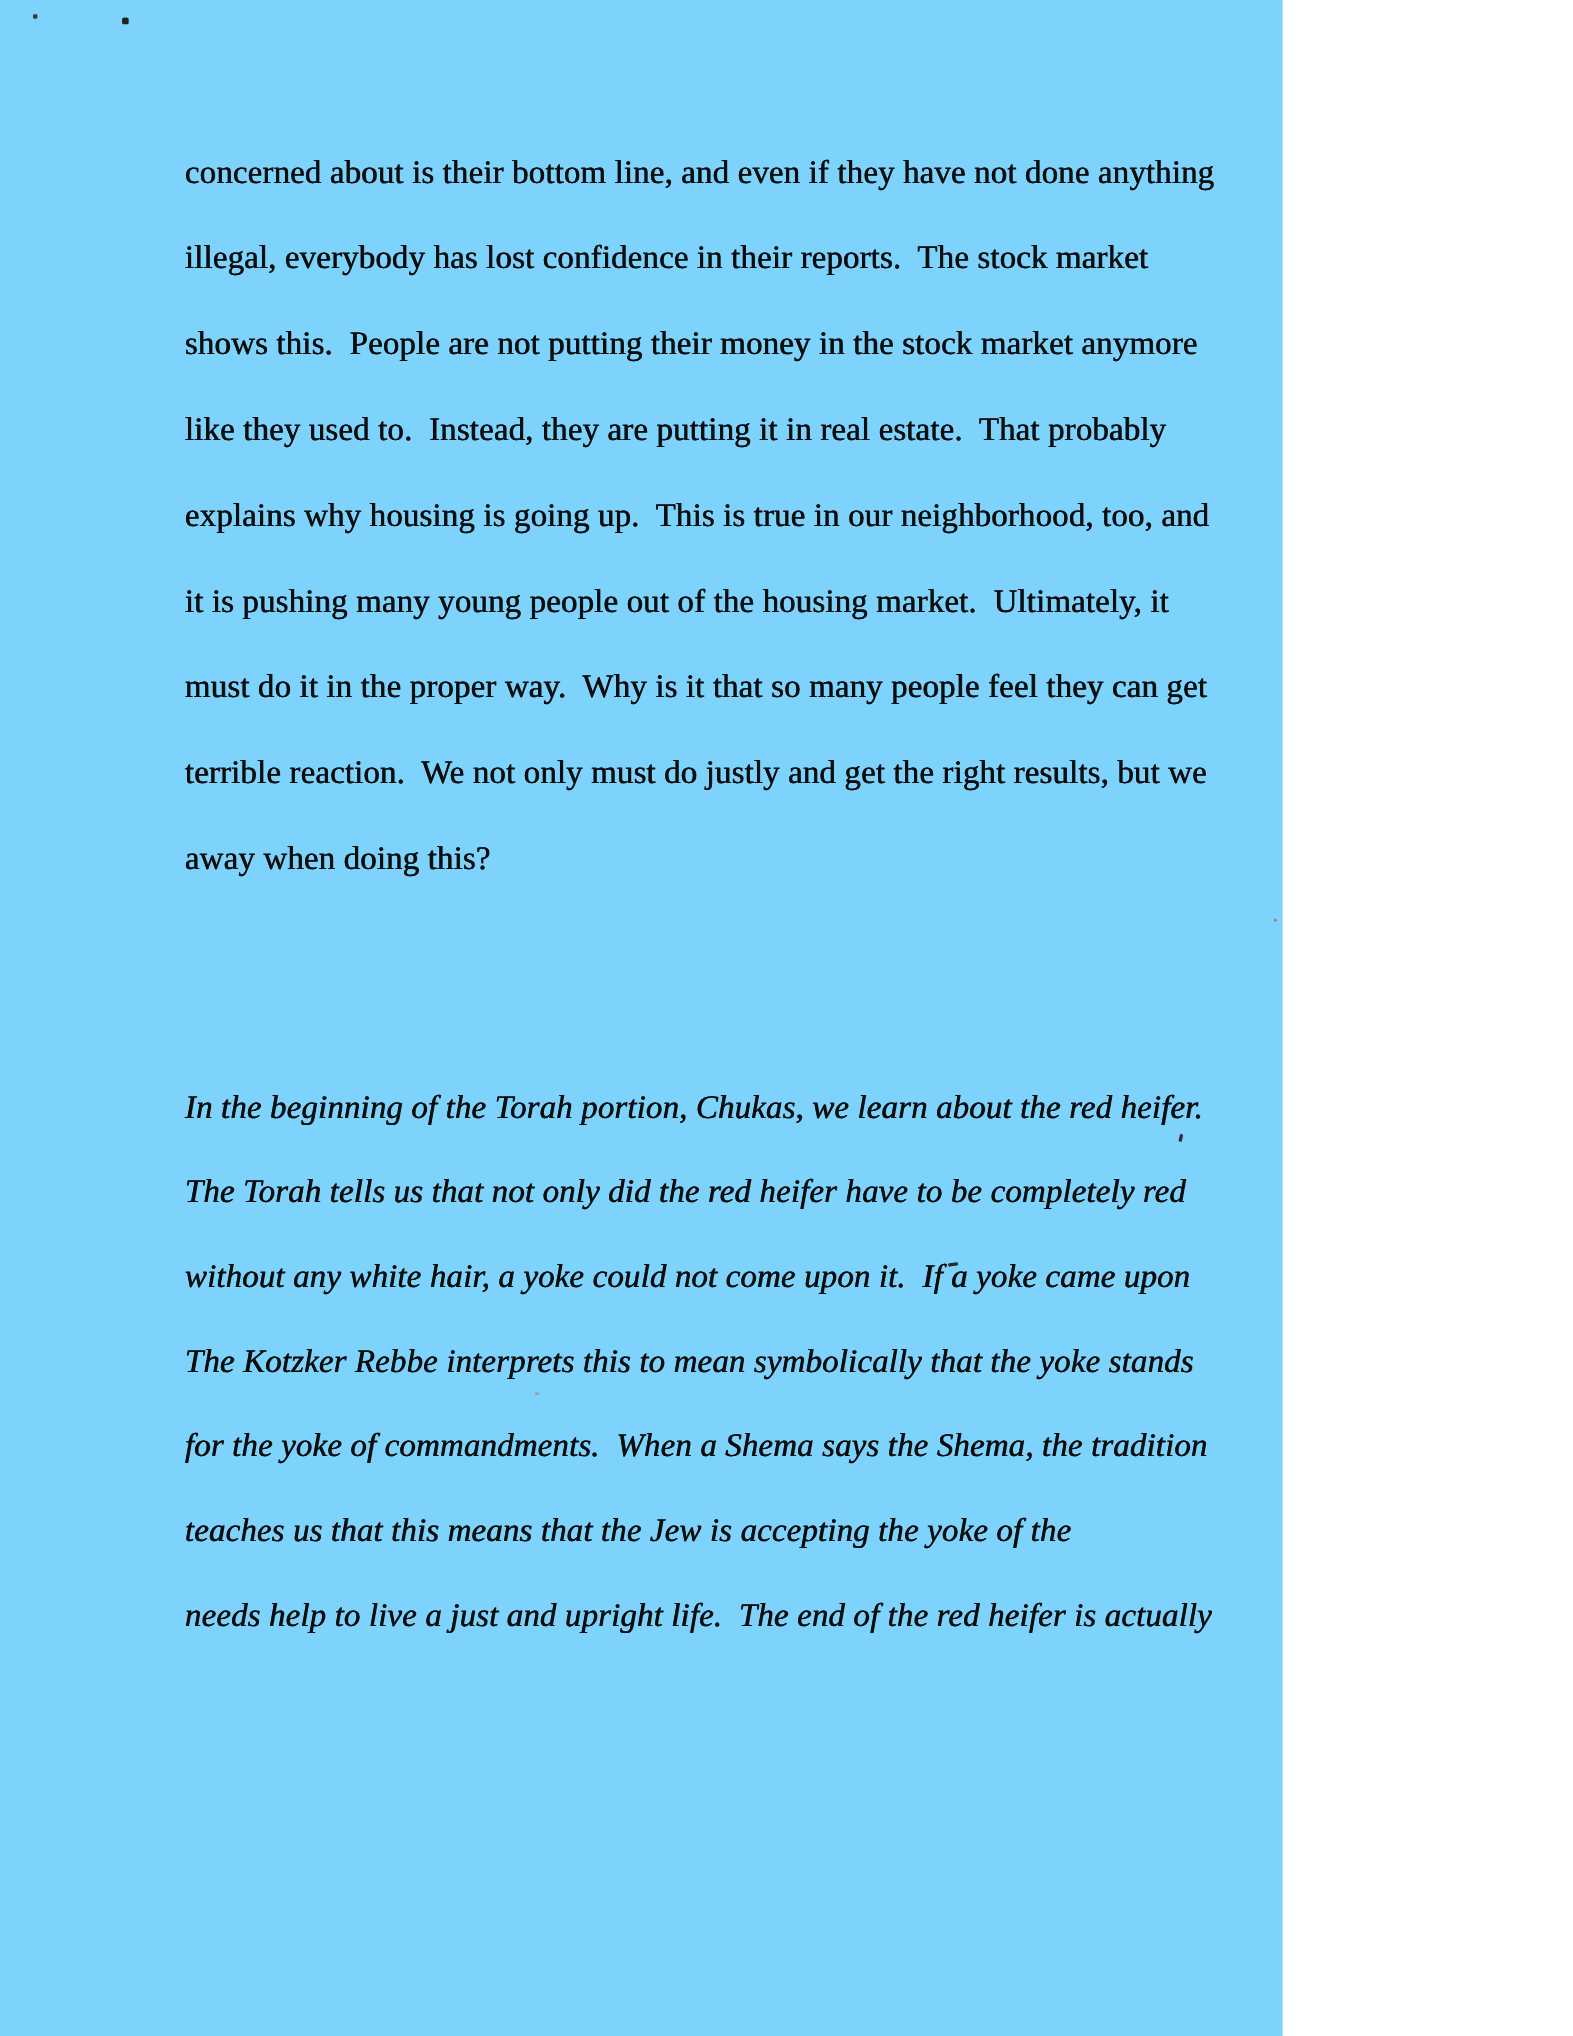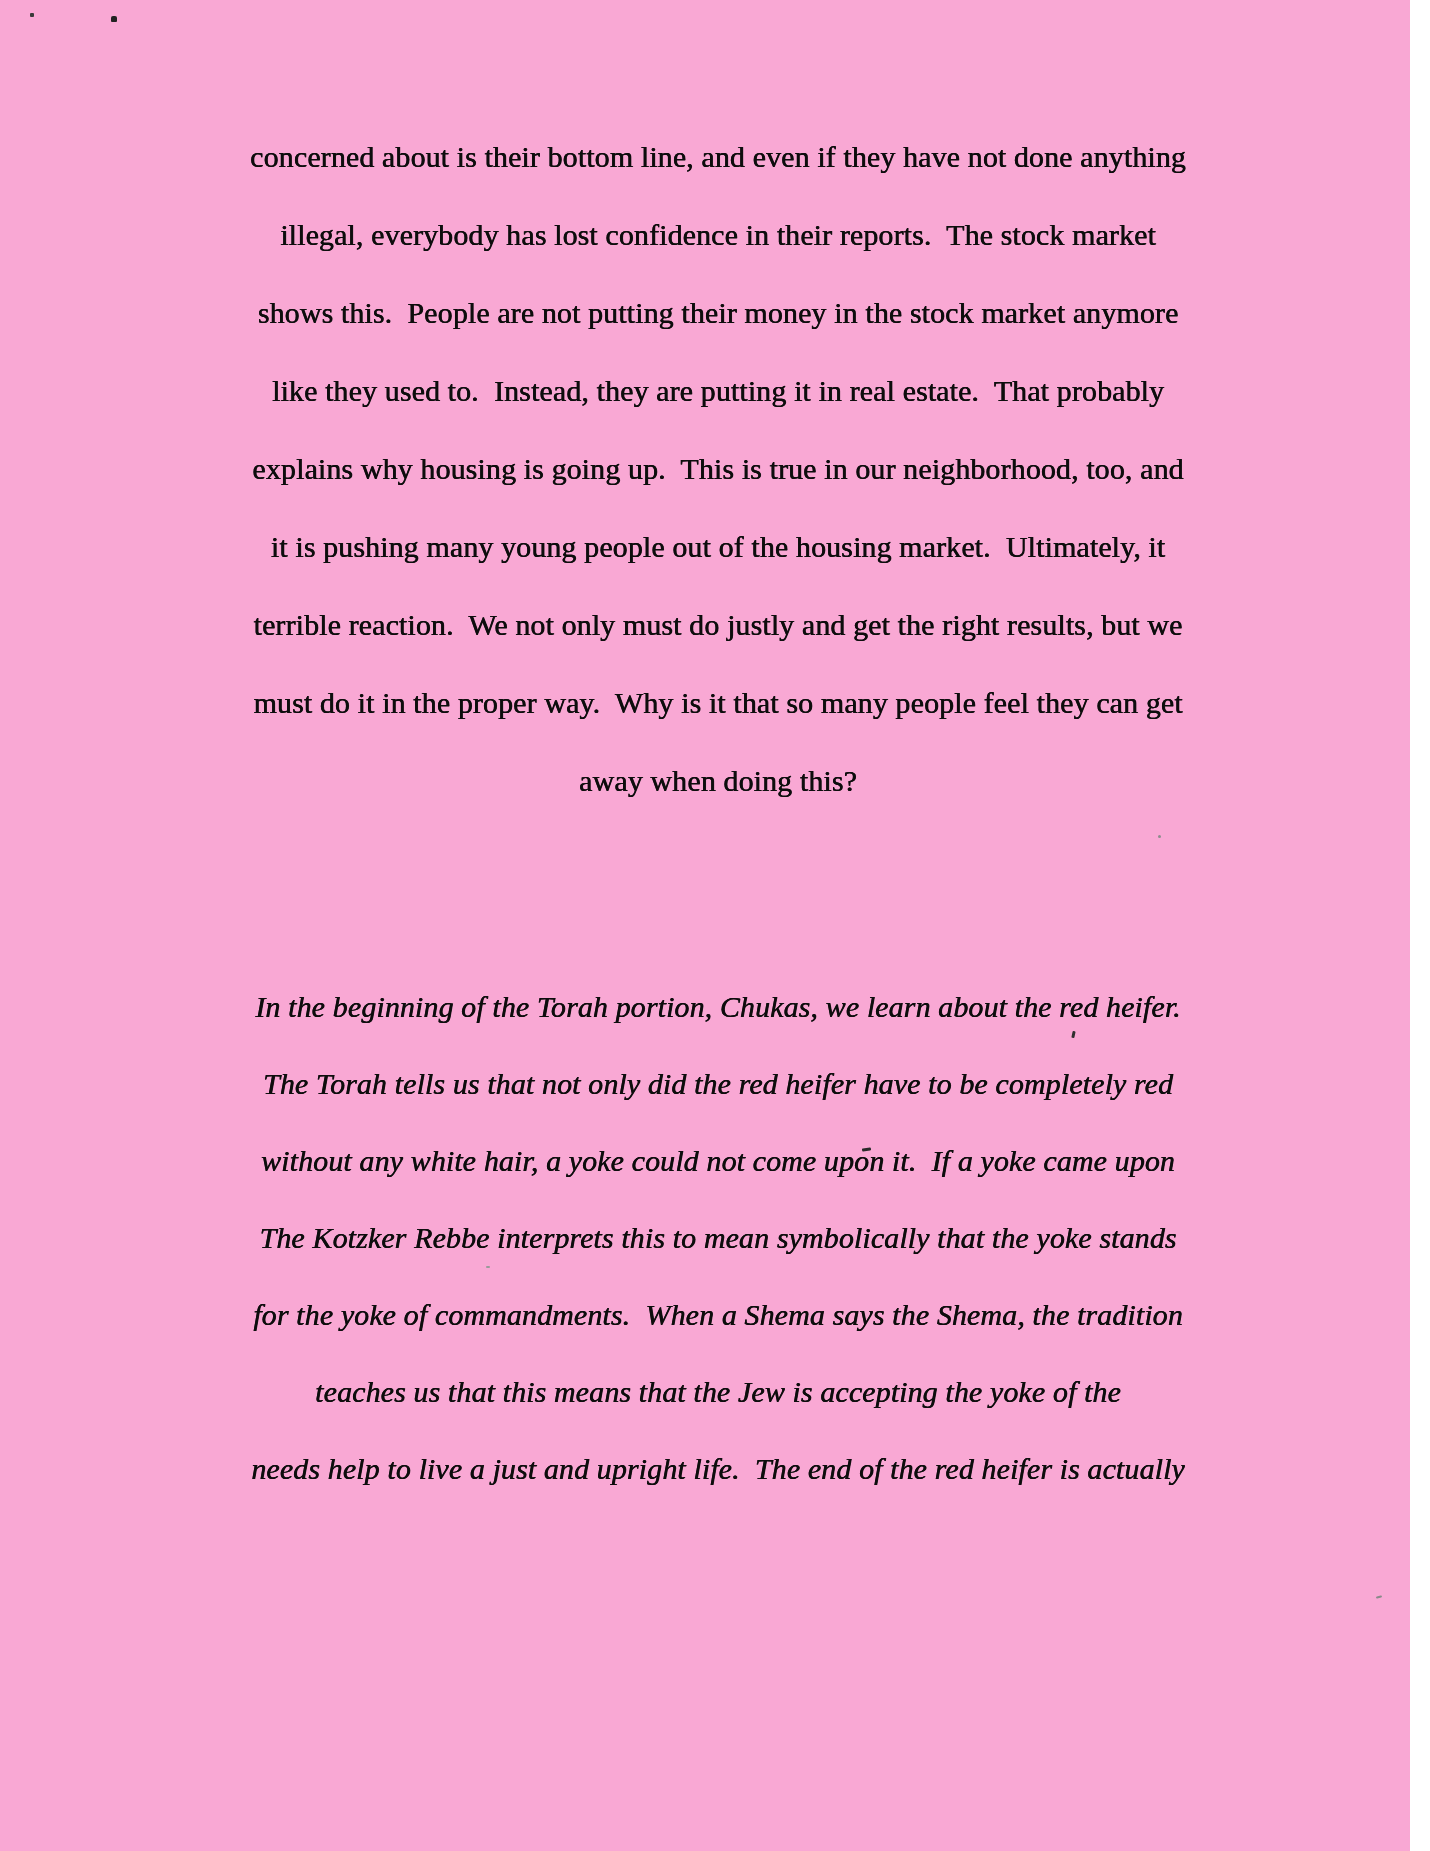--- a/index.html
+++ b/index.html
@@ -2,27 +2,26 @@
 <html><head>
 <meta charset="utf-8">
 <style>
   html, body {
     margin: 0;
     padding: 0;
     background: #ffffff;
   }
   .page {
     position: relative;
-    width: 1410px;
+    width: 1166px;
     height: 1851px;
-    background: #f9a8d4;
+    background: #7dd3fc;
     overflow: hidden;
     font-family: "Liberation Serif", "DejaVu Serif", serif;
     color: #0d0d0d;
-    text-align: center;
   }
   .para {
     position: absolute;
     left: 168px;
     width: 1100px;
   }
   .para .line {
     white-space: pre;
     font-size: 30px;
     letter-spacing: 0.1px;
@@ -60,22 +59,22 @@
   <div class="speck s6"></div>
   <div class="speck s7"></div>
 
   <div class="para" id="p1">
     <div class="line">concerned about is their bottom line, and even if they have not done anything</div>
     <div class="line">illegal, everybody has lost confidence in their reports.  The stock market</div>
     <div class="line">shows this.  People are not putting their money in the stock market anymore</div>
     <div class="line">like they used to.  Instead, they are putting it in real estate.  That probably</div>
     <div class="line">explains why housing is going up.  This is true in our neighborhood, too, and</div>
     <div class="line">it is pushing many young people out of the housing market.  Ultimately, it</div>
+    <div class="line">must do it in the proper way.  Why is it that so many people feel they can get</div>
     <div class="line">terrible reaction.  We not only must do justly and get the right results, but we</div>
-    <div class="line">must do it in the proper way.  Why is it that so many people feel they can get</div>
     <div class="line">away when doing this?</div>
   </div>
 
   <div class="para" id="p2">
     <div class="line">In the beginning of the Torah portion, Chukas, we learn about the red heifer.</div>
     <div class="line">The Torah tells us that not only did the red heifer have to be completely red</div>
     <div class="line">without any white hair, a yoke could not come upon it.  If a yoke came upon</div>
     <div class="line">The Kotzker Rebbe interprets this to mean symbolically that the yoke stands</div>
     <div class="line">for the yoke of commandments.  When a Shema says the Shema, the tradition</div>
     <div class="line">teaches us that this means that the Jew is accepting the yoke of the</div>

